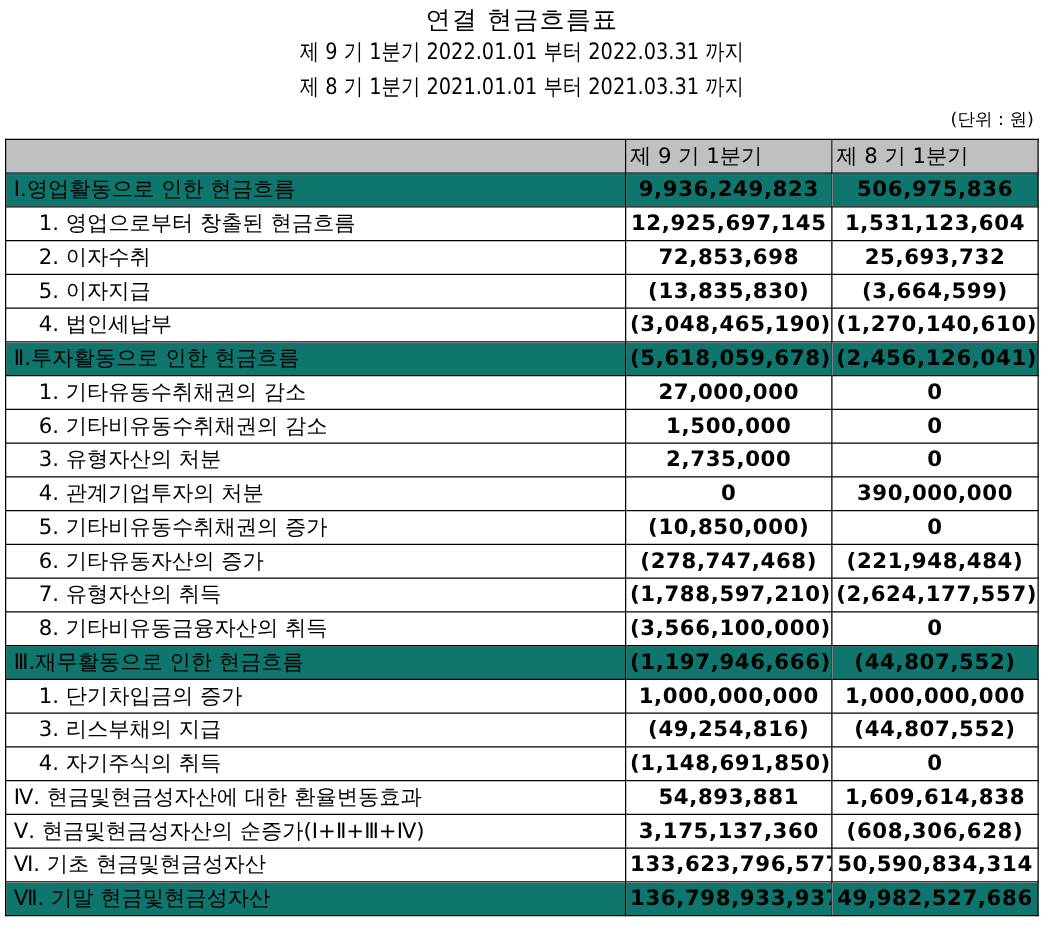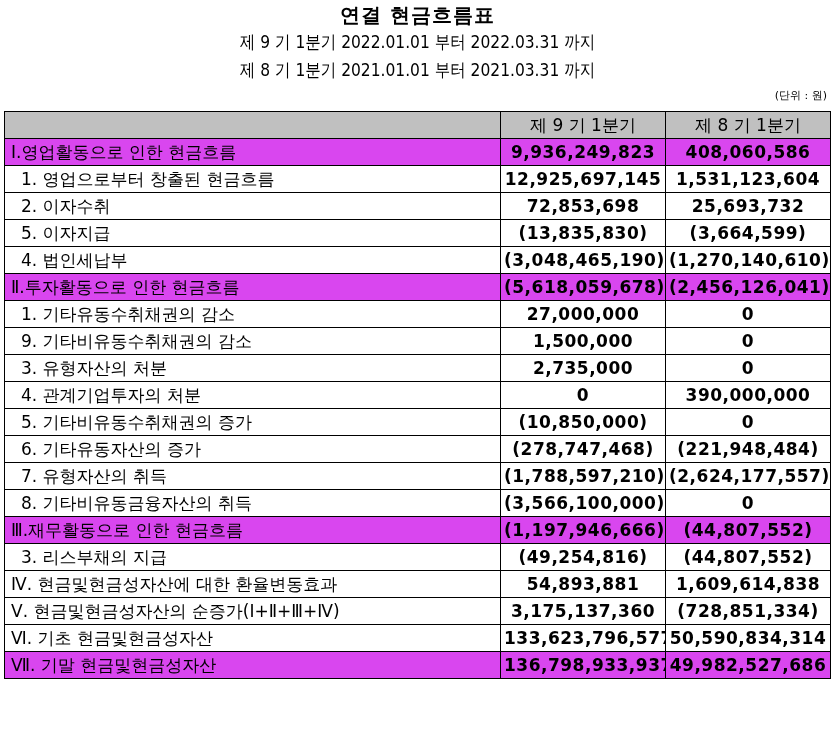--- a/index.html
+++ b/index.html
@@ -15,41 +15,41 @@
       color: #000;
       overflow: hidden;
     }
     .title {
       position: absolute;
       left: 0;
       width: 835px;
       top: 2px;
       text-align: center;
       font-size: 20px;
-      font-weight: bold;
+      font-weight: normal;
       letter-spacing: 1px;
       line-height: 26px;
     }
     .subtitle {
       position: absolute;
       left: 0;
       width: 835px;
       text-align: center;
       font-size: 18px;
       line-height: 24px;
       transform: scaleX(0.86);
       transform-origin: center;
     }
     .sub1 { top: 30px; }
     .sub2 { top: 58px; }
     .unit {
       position: absolute;
       right: 8px;
       top: 85px;
-      font-size: 11px;
+      font-size: 14px;
       line-height: 22px;
     }
     table.cf {
       position: absolute;
       left: 4px;
       top: 111px;
       width: 826px;
       border-collapse: collapse;
       table-layout: fixed;
       font-size: 17px;
@@ -60,32 +60,31 @@
       padding: 0 3px;
       line-height: 26px;
       white-space: nowrap;
       overflow: hidden;
     }
     table.cf col.c0 { width: 496px; }
     table.cf col.c1 { width: 165px; }
     table.cf col.c2 { width: 165px; }
     tr.header td {
       background: #c0c0c0;
-      text-align: center;
     }
     tr.section td {
-      background: #d946ef;
+      background: #0f766e;
     }
     td.num {
       text-align: center;
       letter-spacing: 0.5px;
       font-weight: bold;
     }
     td.label.indent {
-      padding-left: 16px;
+      padding-left: 26px;
     }
     td.label.top {
       padding-left: 6px;
     }
   </style>
 </head>
 <body>
 
 <div class="title">연결 현금흐름표</div>
 <div class="subtitle sub1">제 9 기 1분기 2022.01.01 부터 2022.03.31 까지</div>
@@ -100,21 +99,21 @@
   </colgroup>
   <tbody id="cf-body">
     <tr class="header">
       <td></td>
       <td>제 9 기 1분기</td>
       <td>제 8 기 1분기</td>
     </tr>
   <tr class="section">
         <td class="label top">Ⅰ.영업활동으로 인한 현금흐름</td>
         <td class="num">9,936,249,823</td>
-        <td class="num">408,060,586</td>
+        <td class="num">506,975,836</td>
       </tr>
       <tr class="item">
         <td class="label indent">1. 영업으로부터 창출된 현금흐름</td>
         <td class="num">12,925,697,145</td>
         <td class="num">1,531,123,604</td>
       </tr>
       <tr class="item">
         <td class="label indent">2. 이자수취</td>
         <td class="num">72,853,698</td>
         <td class="num">25,693,732</td>
@@ -133,21 +132,21 @@
         <td class="label top">Ⅱ.투자활동으로 인한 현금흐름</td>
         <td class="num">(5,618,059,678)</td>
         <td class="num">(2,456,126,041)</td>
       </tr>
       <tr class="item">
         <td class="label indent">1. 기타유동수취채권의 감소</td>
         <td class="num">27,000,000</td>
         <td class="num">0</td>
       </tr>
       <tr class="item">
-        <td class="label indent">9. 기타비유동수취채권의 감소</td>
+        <td class="label indent">6. 기타비유동수취채권의 감소</td>
         <td class="num">1,500,000</td>
         <td class="num">0</td>
       </tr>
       <tr class="item">
         <td class="label indent">3. 유형자산의 처분</td>
         <td class="num">2,735,000</td>
         <td class="num">0</td>
       </tr>
       <tr class="item">
         <td class="label indent">4. 관계기업투자의 처분</td>
@@ -173,33 +172,43 @@
         <td class="label indent">8. 기타비유동금융자산의 취득</td>
         <td class="num">(3,566,100,000)</td>
         <td class="num">0</td>
       </tr>
       <tr class="section">
         <td class="label top">Ⅲ.재무활동으로 인한 현금흐름</td>
         <td class="num">(1,197,946,666)</td>
         <td class="num">(44,807,552)</td>
       </tr>
       <tr class="item">
+        <td class="label indent">1. 단기차입금의 증가</td>
+        <td class="num">1,000,000,000</td>
+        <td class="num">1,000,000,000</td>
+      </tr>
+      <tr class="item">
         <td class="label indent">3. 리스부채의 지급</td>
         <td class="num">(49,254,816)</td>
         <td class="num">(44,807,552)</td>
       </tr>
       <tr class="item">
+        <td class="label indent">4. 자기주식의 취득</td>
+        <td class="num">(1,148,691,850)</td>
+        <td class="num">0</td>
+      </tr>
+      <tr class="item">
         <td class="label top">Ⅳ. 현금및현금성자산에 대한 환율변동효과</td>
         <td class="num">54,893,881</td>
         <td class="num">1,609,614,838</td>
       </tr>
       <tr class="item">
         <td class="label top">Ⅴ. 현금및현금성자산의 순증가(Ⅰ+Ⅱ+Ⅲ+Ⅳ)</td>
         <td class="num">3,175,137,360</td>
-        <td class="num">(728,851,334)</td>
+        <td class="num">(608,306,628)</td>
       </tr>
       <tr class="item">
         <td class="label top">Ⅵ. 기초 현금및현금성자산</td>
         <td class="num">133,623,796,577</td>
         <td class="num">50,590,834,314</td>
       </tr>
       <tr class="section">
         <td class="label top">Ⅶ. 기말 현금및현금성자산</td>
         <td class="num">136,798,933,937</td>
         <td class="num">49,982,527,686</td>

